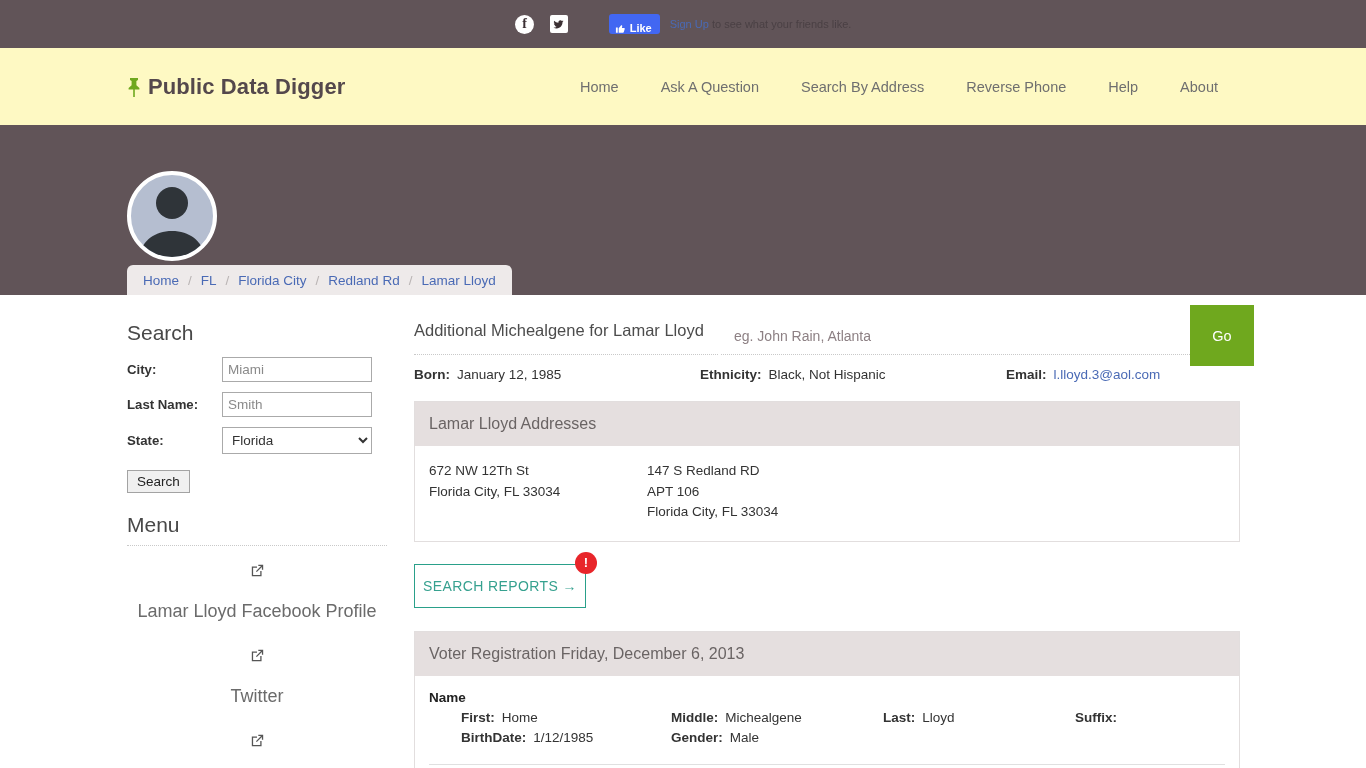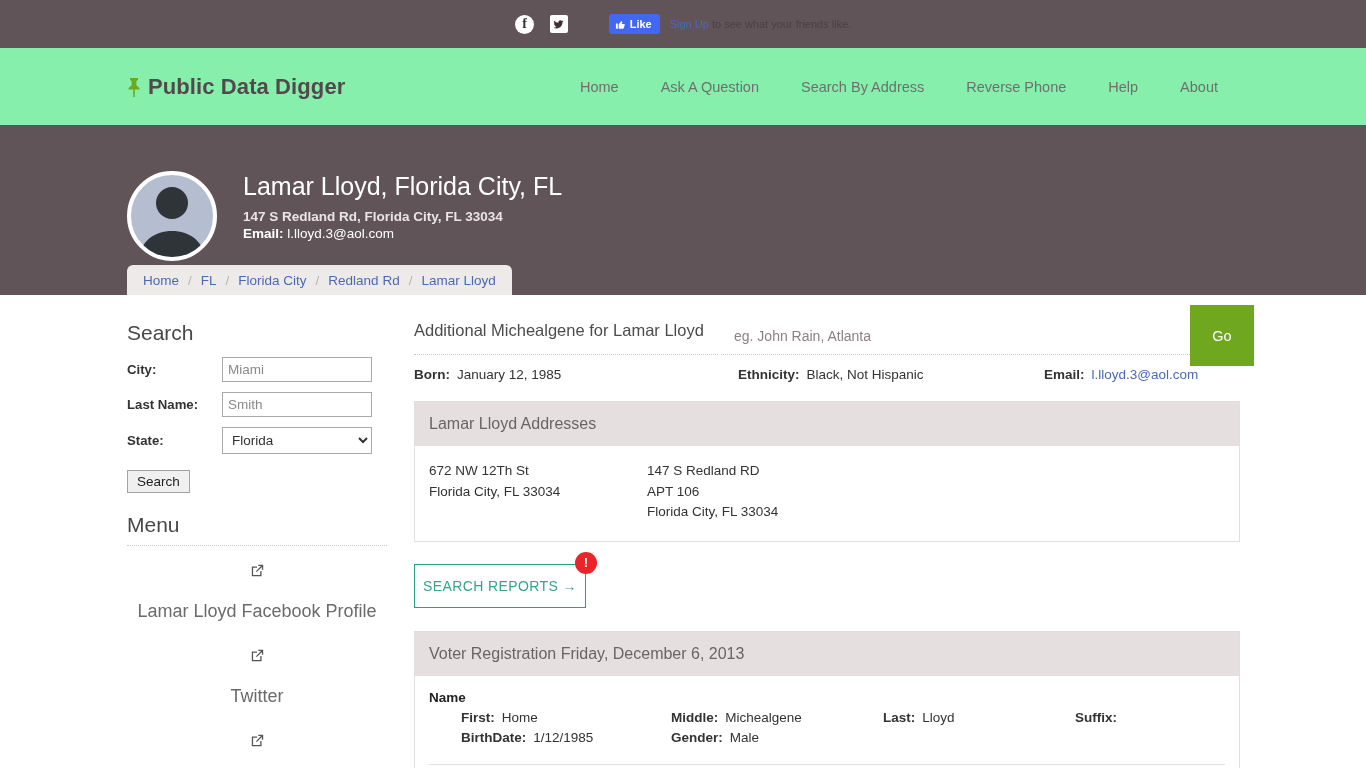--- a/index.html
+++ b/index.html
@@ -38,36 +38,36 @@
   .tw-square svg { width:11px; height:11px; fill:#3c3034; }
   .fb-widget { display:flex; align-items:center; margin-left:26px; }
   .like-btn {
     background:#4267f2;
     color:#fff;
     font-size:11px;
     font-weight:bold;
     height:20px;
     padding:0 8px 0 6px;
     border-radius:3px;
-    display:flex; align-items:center; gap:4px;
+    display:flex; align-items:flex-end; gap:4px;
     line-height:1;
   }
   .like-btn svg { width:11px; height:11px; fill:#fff; }
   .fb-text {
     font-size:11px;
     color:#4a4044;
     margin-left:10px;
     white-space:nowrap;
   }
   .fb-text a { color:#4a6ab5; text-decoration:none; }
 
   
   .header {
     height:77px;
-    background:#86efac;
+    background:#fef9c3;
     display:flex;
     align-items:center;
     padding:0 127px 0 127px;
   }
   .brand {
     display:flex; align-items:center; gap:7px;
     font-size:22px; font-weight:bold; color:#54484c;
     letter-spacing:.1px;
     text-decoration:none;
   }
@@ -228,21 +228,21 @@
     border-bottom:1px dotted #c9c9c9;
   }
   .facts {
     display:flex;
     font-size:13.5px;
     color:#333;
     margin-bottom:19px;
   }
   .fact { display:flex; gap:7px; }
   .fact b { font-weight:bold; }
-  .fact.f1 { width:324px; }
+  .fact.f1 { width:286px; }
   .fact.f2 { width:306px; }
   .fact a { color:#4a6ab5; text-decoration:none; }
 
   .panel {
     border:1px solid #e2dede;
     margin-bottom:18px;
     background:#fff;
   }
   .panel-head {
     background:#e5dfdf;
@@ -342,28 +342,20 @@
   </div>
 </div>
 
 <div class="hero">
   <div class="hero-row">
     <div class="avatar">
       <svg viewBox="0 0 82 82">
         <circle cx="41" cy="28" r="16" fill="#2f3439"></circle>
         <path d="M8 86c0-18 14-30 33-30s33 12 33 30z" fill="#2f3439"></path>
       </svg>
-    </div>
-    <div class="hero-info">
-      <h1 class="hero-title">Lamar Lloyd, Florida City, FL</h1>
-      <p class="hero-addr">147 S Redland Rd, Florida City, FL 33034</p>
-      <p class="hero-email">
-        <b>Email:</b>
-        <span>l.lloyd.3@aol.com</span>
-      </p>
     </div>
   </div>
 
   <div class="hero-search">
     <input type="text" placeholder="eg. John Rain, Atlanta" style="">
     <button>Go</button>
   </div>
 
   <div class="crumbbar">
     <a href="#">Home</a>

